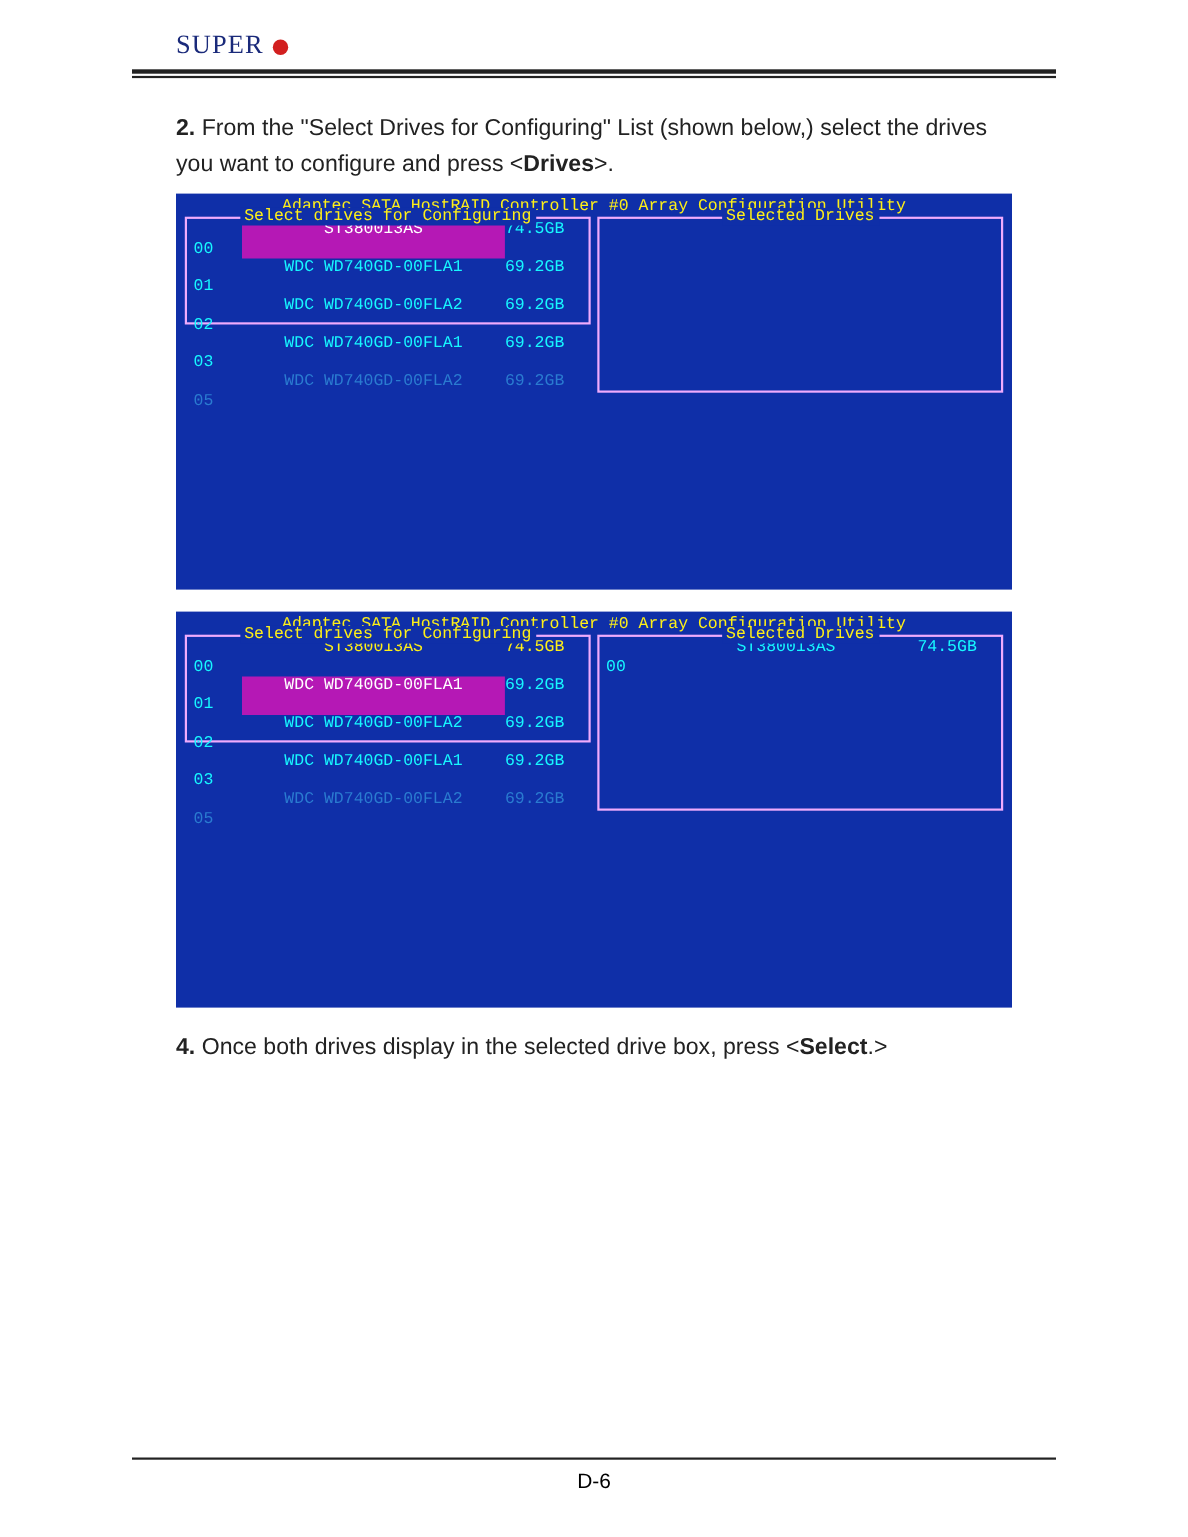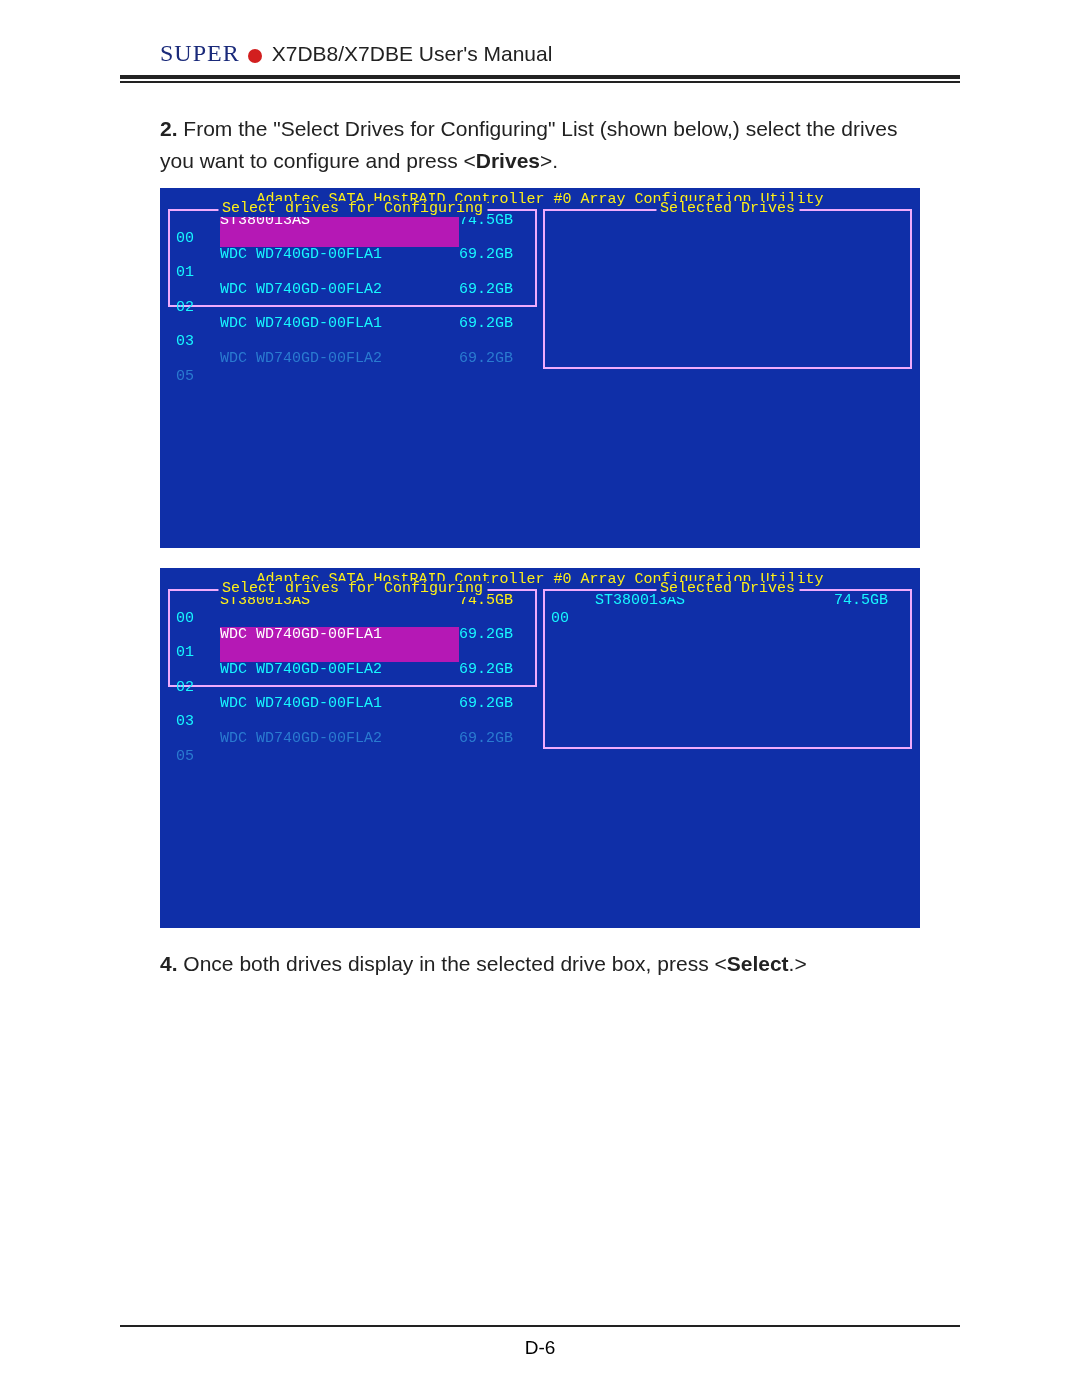--- a/index.html
+++ b/index.html
@@ -1,21 +1,21 @@
 <!DOCTYPE html>
 <html><head>
 <meta charset="utf-8">
 <style>
   * { box-sizing: border-box; margin: 0; padding: 0; }
   body { background: #fff; font-family: Arial, Helvetica, sans-serif; }
   .page {
     width: 1080px;
     height: 1397px;
     margin: 0 auto;
-    padding: 40px 120px 0 120px;
+    padding: 28px 120px 0 120px;
     position: relative;
     background: #fff;
   }
   .header-row {
     display: flex;
     align-items: baseline;
     gap: 6px;
     margin-left: 40px;
     margin-bottom: 8px;
   }
@@ -95,21 +95,21 @@
     padding: 0 4px;
     color: #fff017;
     white-space: nowrap;
   }
   .drive-row {
     display: flex;
     white-space: pre;
   }
   .drive-row.sel .mdl { background: #b518b5; color: #fff; }
   .drive-row .idx { width: 44px; margin-top: 18px; }
-  .drive-row .mdl { flex: 1; }
+  .drive-row .mdl { flex: 1; text-align: center; }
   .drive-row .sz  { width: 70px; text-align: left; }
   .drive-row.dim { color: #2a7bd0; }
   .footer-rule {
     position: absolute;
     left: 120px; right: 120px;
     bottom: 70px;
     border-top: 2px solid #222;
   }
   .page-number {
     position: absolute;
@@ -120,21 +120,20 @@
   }
 </style>
 </head>
 <body>
 
 <div class="page">
 
   <div class="header-row">
     <span class="logo-super">S<span class="sm">UPER</span></span>
     <span class="logo-dot"></span>
-    <span class="header-title">X7DB8/X7DBE User's Manual</span>
   </div>
   <hr class="dbl-rule">
 
   <p class="body-text">
     <b>2.</b><span> From the "Select Drives for Configuring" List (shown below,) select the drives you want to configure and press &lt;</span><b>Drives</b><span>&gt;.</span>
   </p>
 
   <div class="bios-screen">
     <div class="bios-title">Adaptec SATA HostRAID Controller #0 Array Configuration Utility</div>
     <div class="bios-panels">

